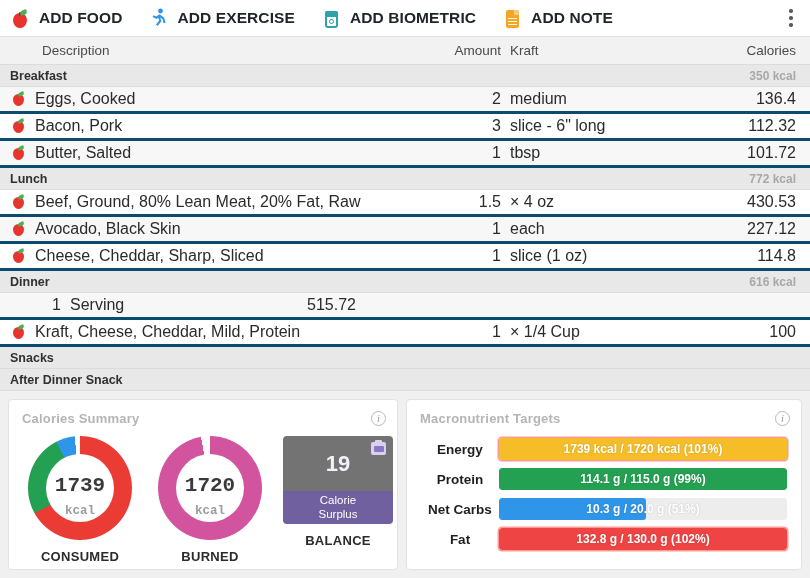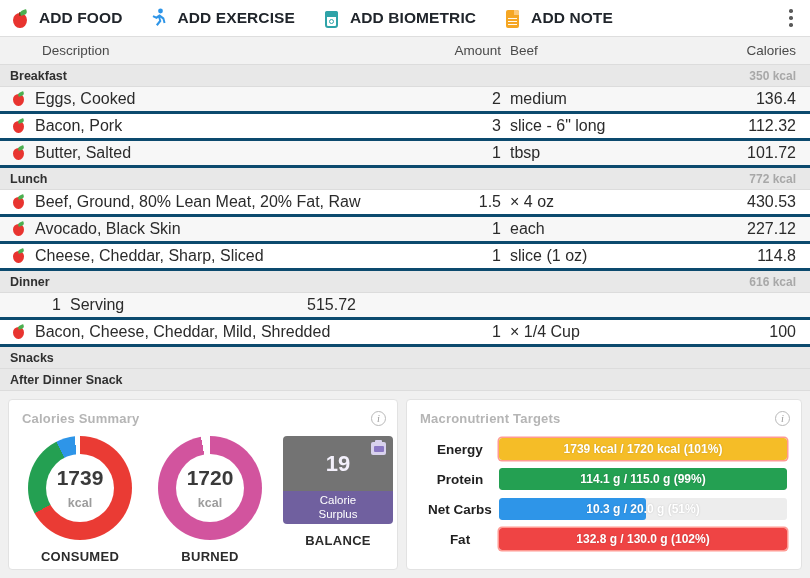--- a/index.html
+++ b/index.html
@@ -154,23 +154,24 @@
   
   .donuts { display: flex; align-items: flex-start; padding: 10px 0 0 14px; gap: 16px; }
   .dunit { display: flex; flex-direction: column; align-items: center; width: 114px; }
   .donut { width: 104px; height: 104px; border-radius: 50%; position: relative; }
   .donut:after {
     content: ""; position: absolute; left: 50%; top: 50%;
     transform: translate(-50%, -50%);
     width: 68px; height: 68px; background: #fff; border-radius: 50%;
   }
   .dcenter {
-    position: absolute; left: 0; top: 0; width: 100%; height: 100%;
+    position: absolute; left: 0; top: 8px; width: 100%; height: 100%;
     display: flex; flex-direction: column; align-items: center; justify-content: center;
     z-index: 2;
+    font-family: Liberation Mono, monospace;
   }
   .dval { font-size: 21px; font-weight: bold; color: #3a3a3a; line-height: 1; }
   .dunitlbl { font-size: 12.5px; color: #9c9c9c; font-weight: bold; margin-top: 8px; }
   .dcaption { font-size: 13px; font-weight: bold; color: #2b2b2b; margin-top: 9px; letter-spacing: .3px; }
 
   .balcard { width: 110px; }
   .balbox { width: 110px; height: 88px; border-radius: 4px; overflow: hidden; position: relative; }
   .baltop {
     height: 55px; background: #737373; display: flex;
     align-items: center; justify-content: center; position: relative;
@@ -260,21 +261,21 @@
         <i></i>
         <i></i>
         <i></i>
       </div>
   </div>
 
   <div class="table-wrap">
     <div class="row thead">
       <div class="c-desc">Description</div>
       <div class="c-amt">Amount</div>
-      <div class="c-unit">Beef</div>
+      <div class="c-unit">Kraft</div>
       <div class="c-cal">Calories</div>
     </div>
     <div id="table-body">
         <div class="row group">
           <div class="c-desc">Breakfast</div>
           <div class="c-amt"></div>
           <div class="c-unit"></div>
           <div class="c-cal">350 kcal</div>
         </div>
         <div class="row item alt">
@@ -365,21 +366,21 @@
           <div class="c-amt">1</div>
           <div class="c-unit">Serving</div>
           <div class="c-cal">515.72</div>
         </div>
         <div class="row item plain">
           <div class="c-desc">
             <span class="ri ri-apple">
               <span class="body"></span>
               <span class="leaf"></span>
             </span>
-            <span class="rname">Bacon, Cheese, Cheddar, Mild, Shredded</span>
+            <span class="rname">Kraft, Cheese, Cheddar, Mild, Protein</span>
           </div>
           <div class="c-amt">1</div>
           <div class="c-unit">× 1/4 Cup</div>
           <div class="c-cal">100</div>
         </div>
         <div class="row group">
           <div class="c-desc">Snacks</div>
           <div class="c-amt"></div>
           <div class="c-unit"></div>
           <div class="c-cal"></div>

